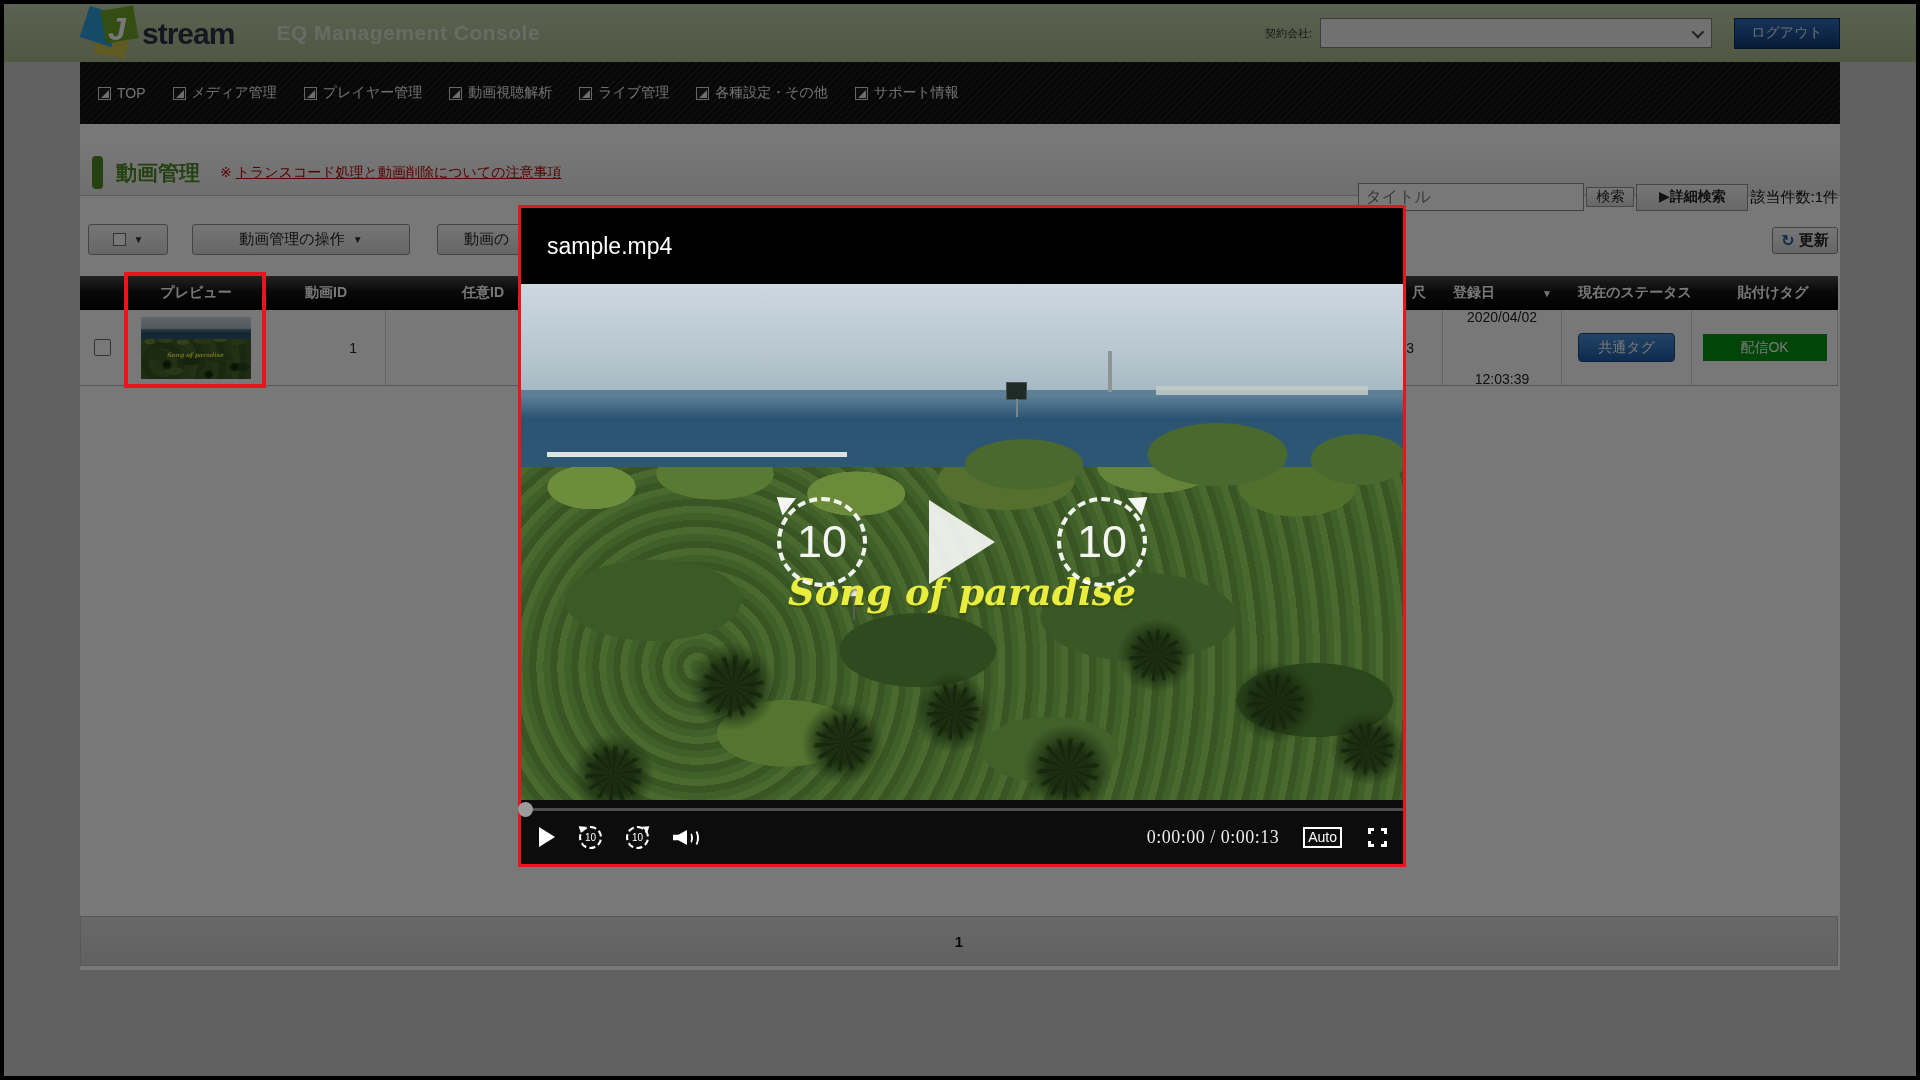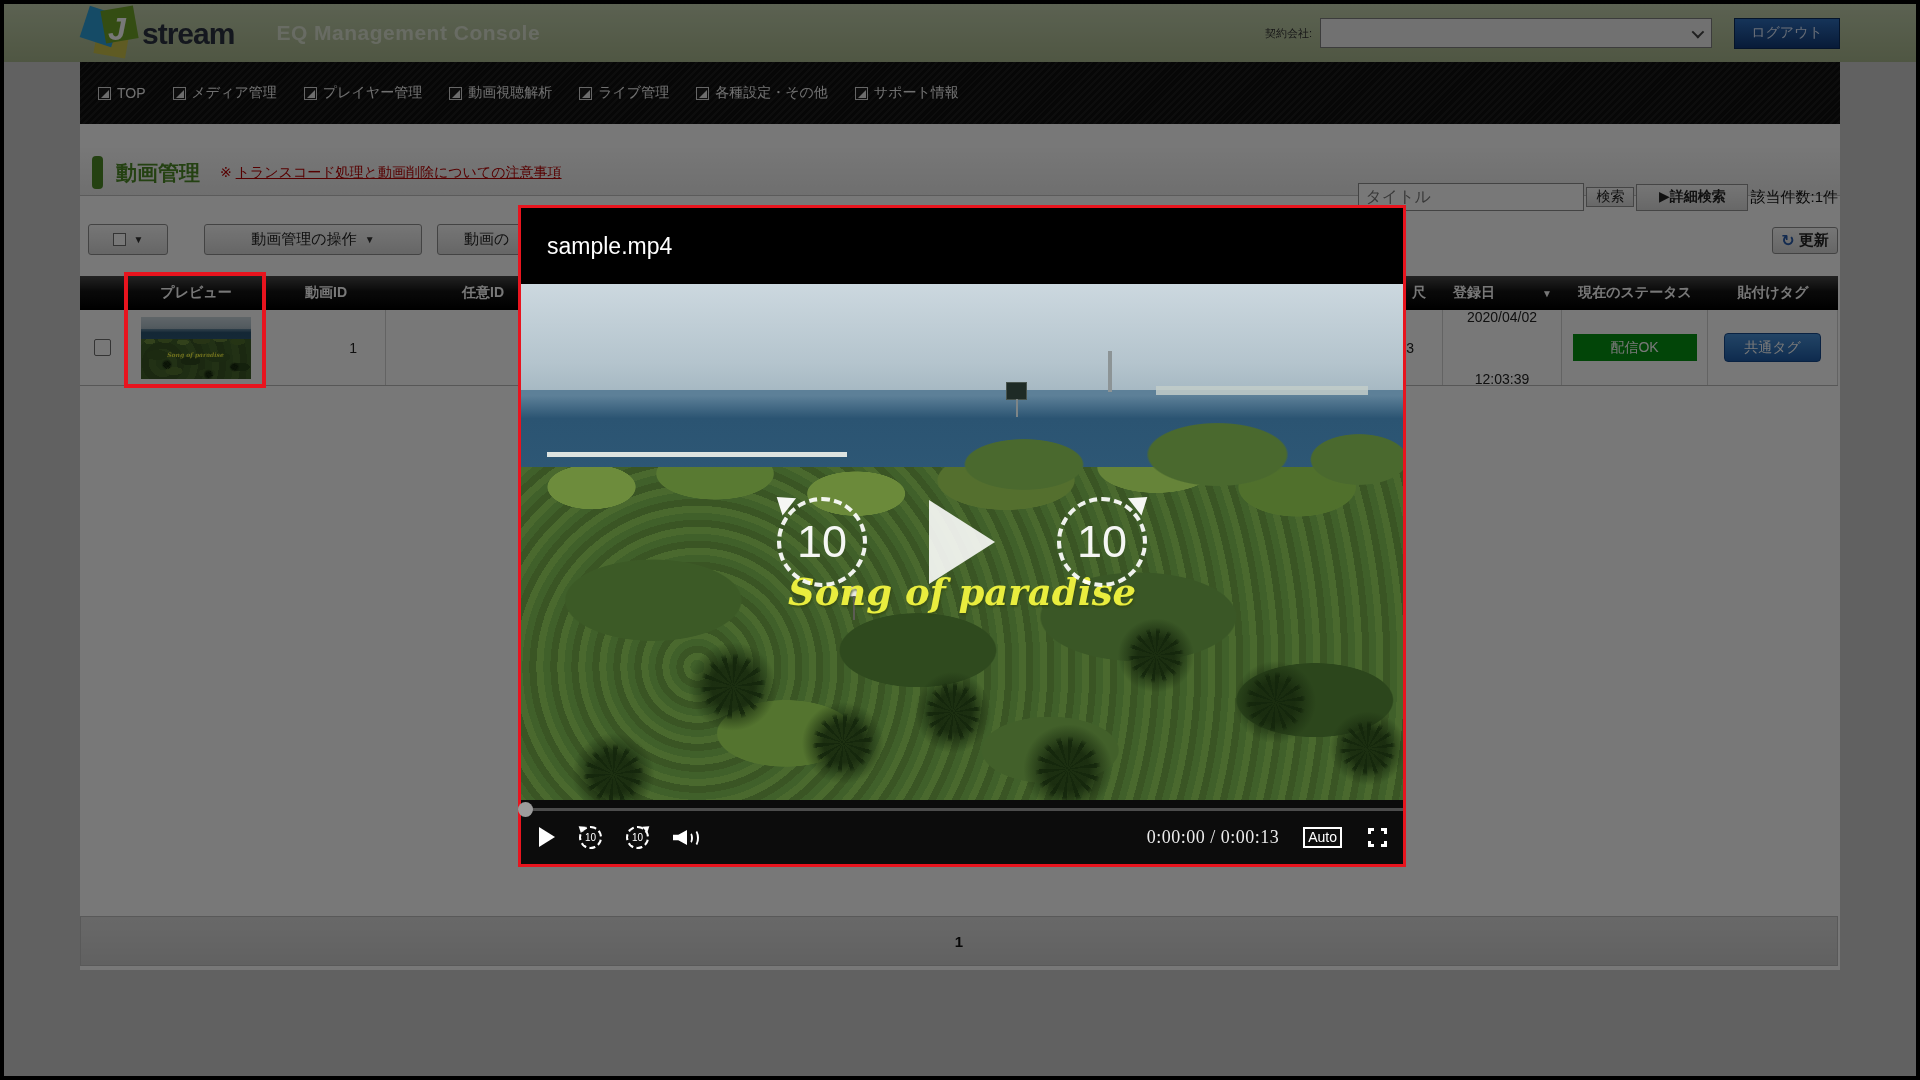--- a/index.html
+++ b/index.html
@@ -53,21 +53,21 @@
   .btn-adv { width:112px; height:27px; font-weight:bold; }
   .result-count { font-size:15px; color:#111; }
 
   .toolbar { position:absolute; top:100px; left:0; right:0; height:34px; }
   .tb-btn { position:absolute; top:0; height:31px; border:1px solid #8f8f8f; border-radius:3px;
     background:linear-gradient(180deg,#fbfbfb,#d9d9d9); display:flex; align-items:center; justify-content:center;
     gap:8px; font-size:15px; color:#222; cursor:pointer; }
   .tb-check { left:8px; width:80px; }
   .cb-sq { width:13px; height:13px; border:1px solid #6f6f6f; background:#fff; }
   .dd-arrow { font-size:10px; color:#333; }
-  .tb-ops { left:112px; width:218px;margin-left:12px; }
+  .tb-ops { left:112px; width:218px; }
   .tb-partial { left:357px; width:220px; justify-content:flex-start; padding-left:26px; }
   .tb-refresh { right:2px; width:66px; height:27px; top:3px; font-weight:bold; gap:4px; }
   .refresh-glyph { color:#2a5caa; font-weight:bold; font-size:16px; }
 
   
   .vtable { position:absolute; top:152px; left:0; width:1758px; }
   .thead { display:flex; height:34px; background:linear-gradient(180deg,#4a4a4a,#151515 45%,#000);
     color:#fff; font-size:14px; font-weight:bold; align-items:center; }
   .trow { display:flex; height:76px; background:#fff; border-bottom:1px solid #b9b9b9; align-items:stretch; }
   .cell { display:flex; align-items:center; justify-content:center; }
@@ -307,25 +307,25 @@
             </div>
           </div>
           <div class="cell c2 num-right">1</div>
           <div class="cell c3"></div>
           <div class="cell c4"></div>
           <div class="cell c5 num-right">3</div>
           <div class="cell c6 date-cell">
             <span>2020/04/02</span>
             <span>12:03:39</span>
           </div>
+          <div class="cell c8">
+            <span class="tag-btn">共通タグ</span>
+          </div>
           <div class="cell c7">
             <span class="status-badge">配信OK</span>
-          </div>
-          <div class="cell c8">
-            <span class="tag-btn">共通タグ</span>
           </div>
         </div>
       </div>
 
       <div class="pagination">
         <span>1</span>
       </div>
     </div>
 
 

